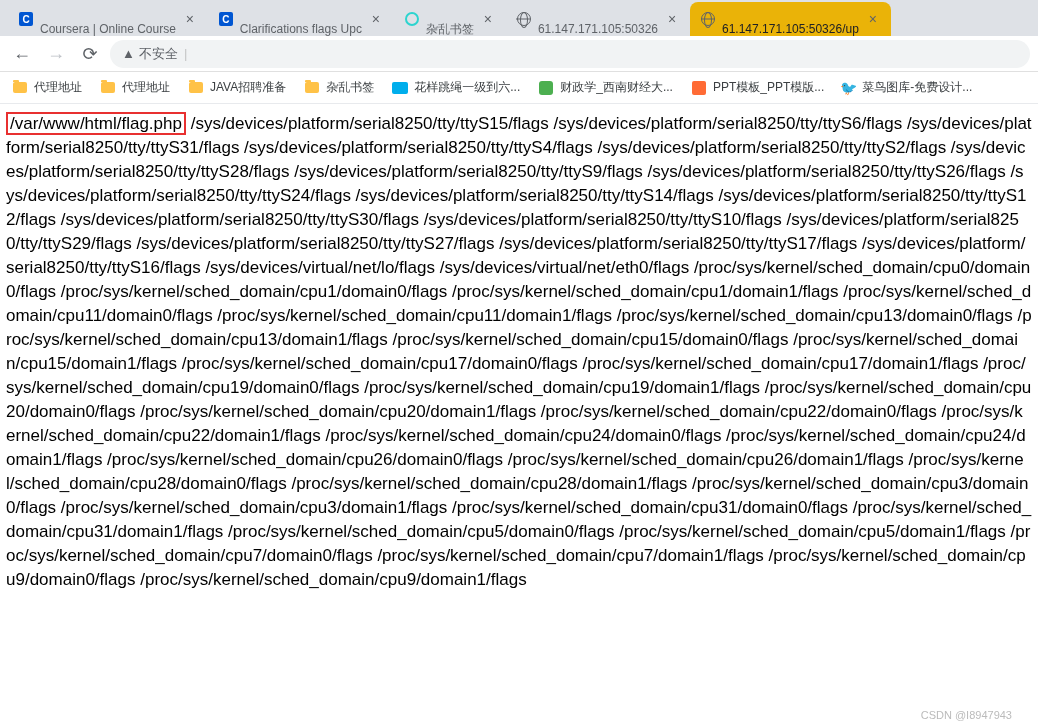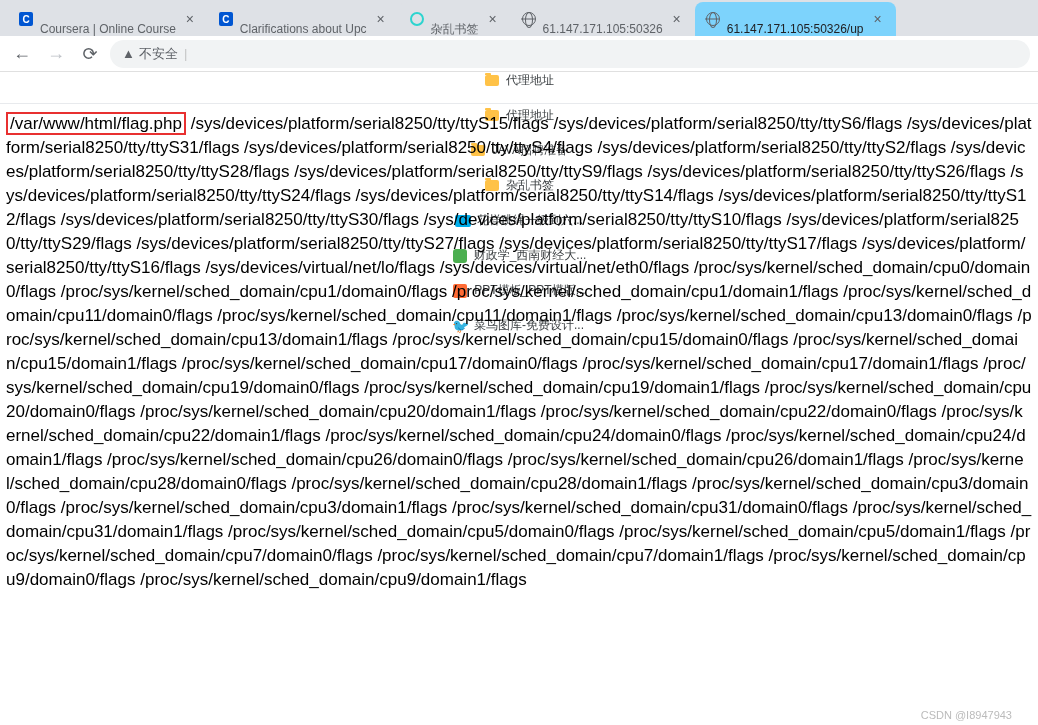--- a/index.html
+++ b/index.html
@@ -1,33 +1,33 @@
 <!DOCTYPE html>
 <html><head>
   <meta charset="utf-8">
   <style>
     * { margin: 0; padding: 0; box-sizing: border-box; }
     body { font-family: -apple-system, "Segoe UI", Arial, sans-serif; background: #fff; width: 1038px; height: 725px; overflow: hidden; position: relative; }
     
     .tabs-bar { display: flex; background: #dee1e6; height: 36px; align-items: flex-end; padding-left: 8px; }
     .tab { display: flex; align-items: center; height: 34px; padding: 0 10px; font-size: 12px; color: #5f6368; background: #dee1e6; border-radius: 8px 8px 0 0; max-width: 205px; min-width: 0; gap: 6px; cursor: pointer; }
-    .tab.active { background: #7dd3fc; color: #202124; }
+    .tab.active { background: #eab308; color: #202124; }
     .tab-favicon { width: 16px; height: 16px; flex-shrink: 0; display: flex; align-items: center; justify-content: center; }
     .tab-title { white-space: nowrap; overflow: hidden; text-overflow: ellipsis; flex: 1; margin-top: 20px; }
     .tab-close { width: 16px; height: 16px; display: flex; align-items: center; justify-content: center; font-size: 14px; color: #5f6368; flex-shrink: 0; }
     
     .nav-bar { display: flex; align-items: center; height: 36px; background: #fff; border-bottom: 1px solid #e0e0e0; padding: 0 8px; gap: 6px; }
     .nav-btn { width: 28px; height: 28px; display: flex; align-items: center; justify-content: center; border-radius: 50%; color: #5f6368; font-size: 18px; cursor: pointer; }
     .nav-btn.disabled { color: #bdc1c6; }
     .url-bar { flex: 1; display: flex; align-items: center; height: 28px; background: #f1f3f4; border-radius: 14px; padding: 0 12px; font-size: 14px; color: #202124; gap: 8px; }
     .url-warning { display: flex; align-items: center; gap: 4px; color: #5f6368; font-size: 13px; }
     .url-text { color: #5f6368; }
     .url-path { color: #202124; }
     
-    .bookmarks-bar { display: flex; align-items: center; height: 32px; background: #fff; border-bottom: 1px solid #e8eaed; padding: 0 12px; gap: 18px; font-size: 12px; color: #3c4043; flex-direction: column; }
+    .bookmarks-bar { display: flex; align-items: center; height: 32px; background: #fff; border-bottom: 1px solid #e8eaed; padding: 0 12px; gap: 18px; font-size: 12px; color: #3c4043; }
     .bookmark { display: flex; align-items: center; gap: 6px; cursor: pointer; white-space: nowrap; }
     .bm-icon { width: 16px; height: 16px; display: flex; align-items: center; justify-content: center; }
     .folder-icon { background: #ffc247; border-radius: 2px; width: 14px; height: 11px; position: relative; }
     .folder-icon::before { content: ''; position: absolute; top: -2px; left: 0; width: 6px; height: 2px; background: #ffc247; border-radius: 1px 1px 0 0; }
     
     .content { padding: 8px 6px; font-family: Arial, sans-serif; font-size: 17px; line-height: 24px; color: #000; word-break: break-all; position: relative; }
     .highlight-box { border: 2px solid #e83030; padding: 0 2px; display: inline; }
     
     .watermark { position: absolute; bottom: 4px; right: 26px; font-size: 11px; color: #bbb; font-family: Arial; }
     
@@ -50,21 +50,21 @@
       <span class="tab-favicon">
         <div class="coursera-icon">C</div>
       </span>
       <span class="tab-title">Coursera | Online Course</span>
       <span class="tab-close">×</span>
     </div>
     <div class="tab">
       <span class="tab-favicon">
         <div class="coursera-icon">C</div>
       </span>
-      <span class="tab-title">Clarifications about Upc</span>
+      <span class="tab-title">Clarifications flags Upc</span>
       <span class="tab-close">×</span>
     </div>
     <div class="tab">
       <span class="tab-favicon">
         <div class="cyan-icon"></div>
       </span>
       <span class="tab-title">杂乱书签</span>
       <span class="tab-close">×</span>
     </div>
     <div class="tab">

